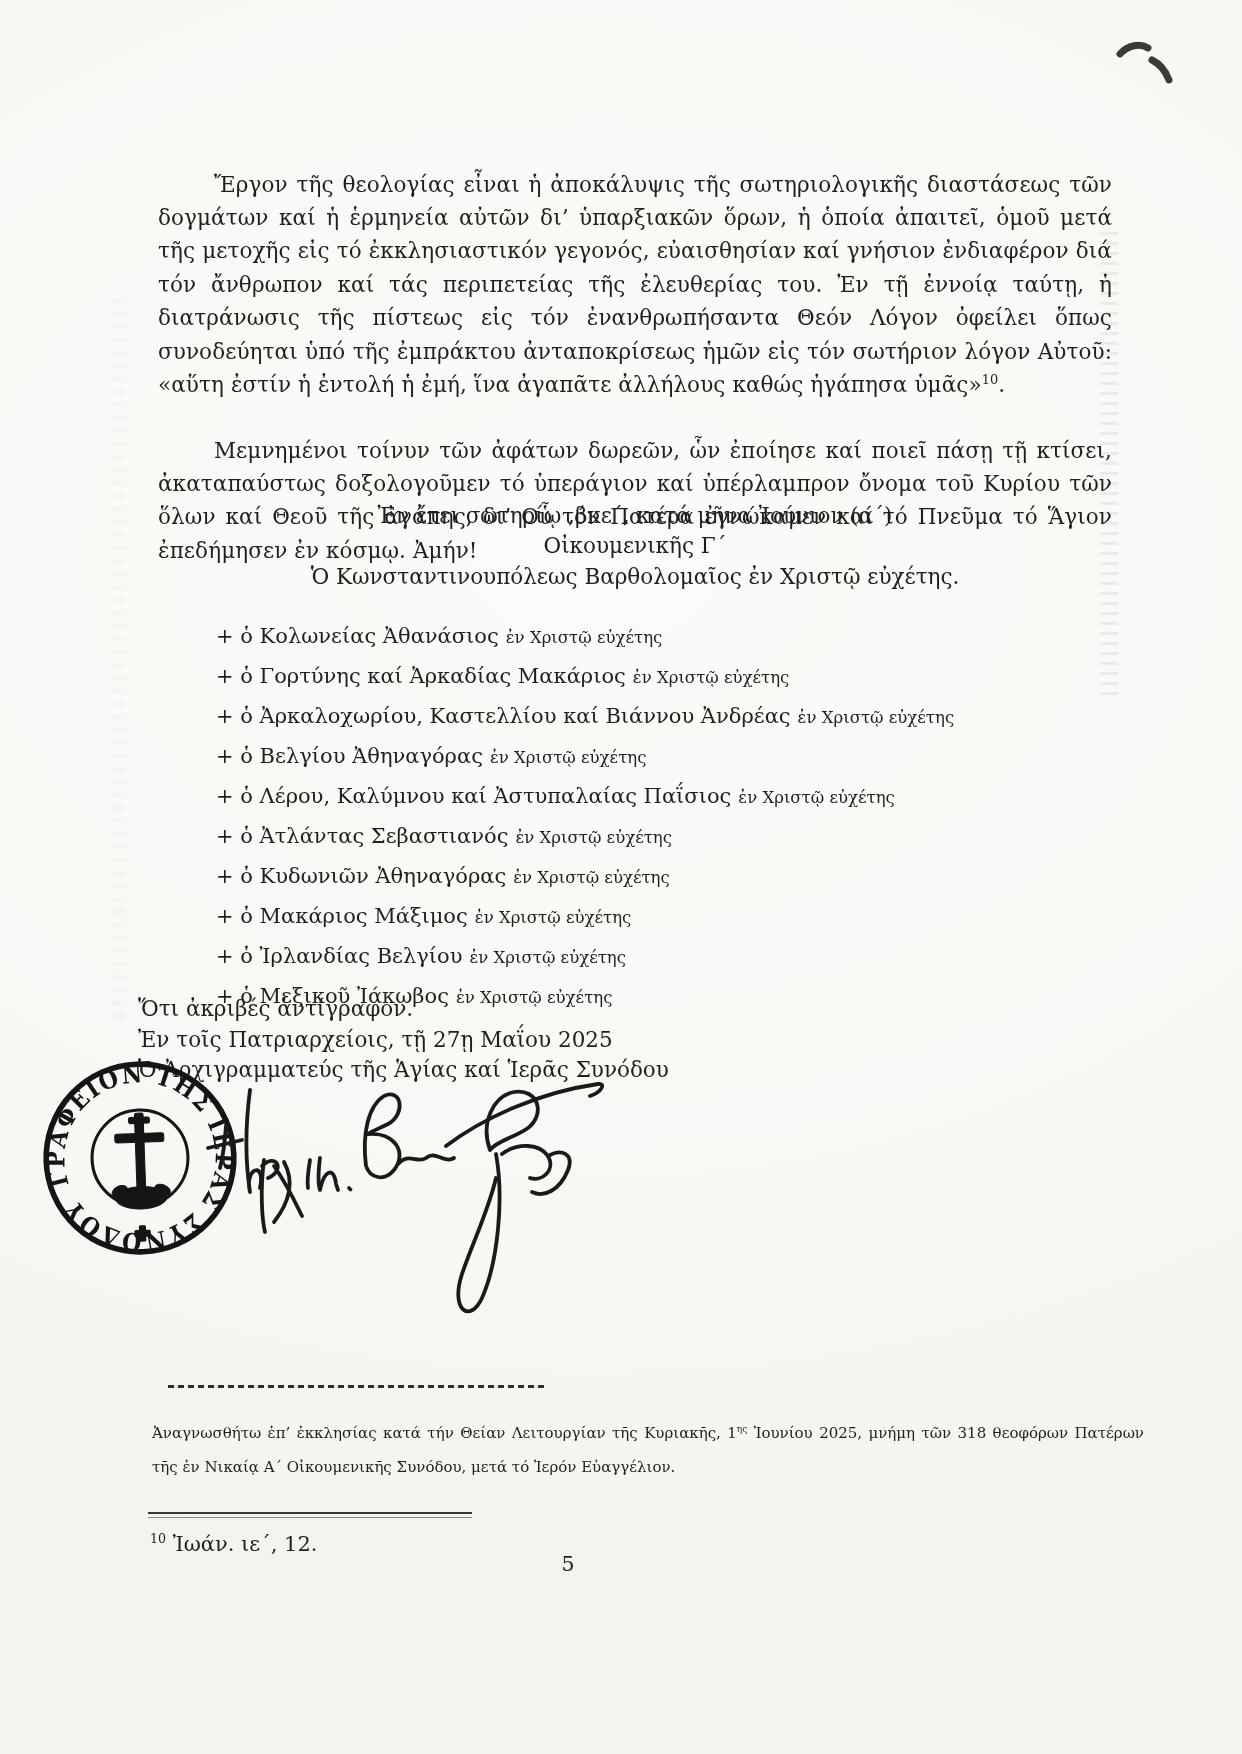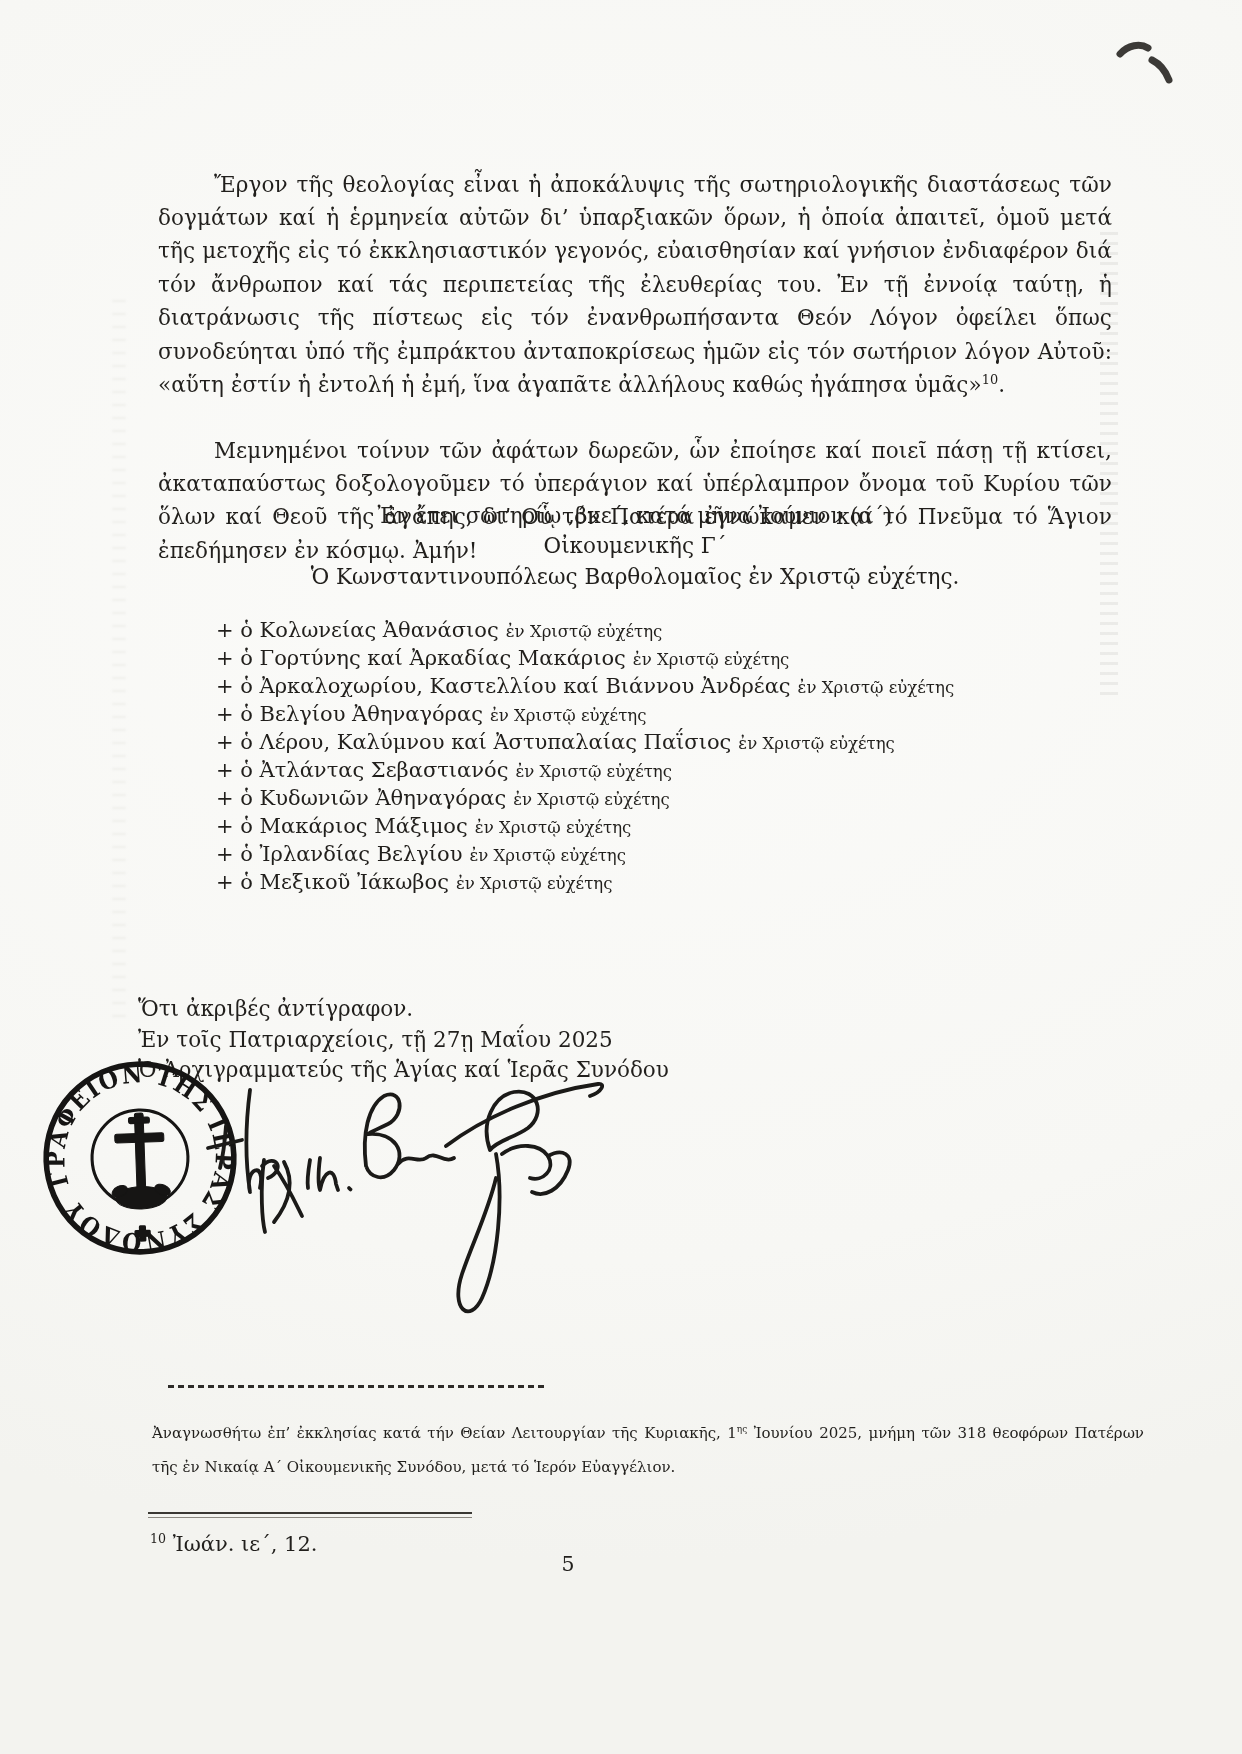--- a/index.html
+++ b/index.html
@@ -20,21 +20,21 @@
     letter-spacing:0.1px;
   }
   #para1{left:158px;top:146px;width:954px;text-indent:56px;}
   #para2{left:158px;top:412px;width:954px;text-indent:56px;}
   .center-block{
     position:absolute;left:158px;top:501px;width:954px;
     text-align:center;font-size:21.5px;line-height:30.4px;
   }
   #signatories{
     position:absolute;left:216px;top:617px;
-    font-size:21px;line-height:27px;white-space:nowrap;
+    font-size:21px;line-height:38px;white-space:nowrap;
   }
   .sig-suffix{font-size:16.5px;margin-left:7px;}
   #certification{
     position:absolute;left:118px;top:994px;
     font-size:21.5px;line-height:30.6px;margin-left:20px;
   }
   #seal{position:absolute;left:38px;top:1056px;width:204px;height:204px;transform:rotate(-2deg);}
   #signature{position:absolute;left:146px;top:1062px;width:470px;height:305px;}
   #dashed-sep{
     position:absolute;left:168px;top:1385px;width:378px;height:4px;

